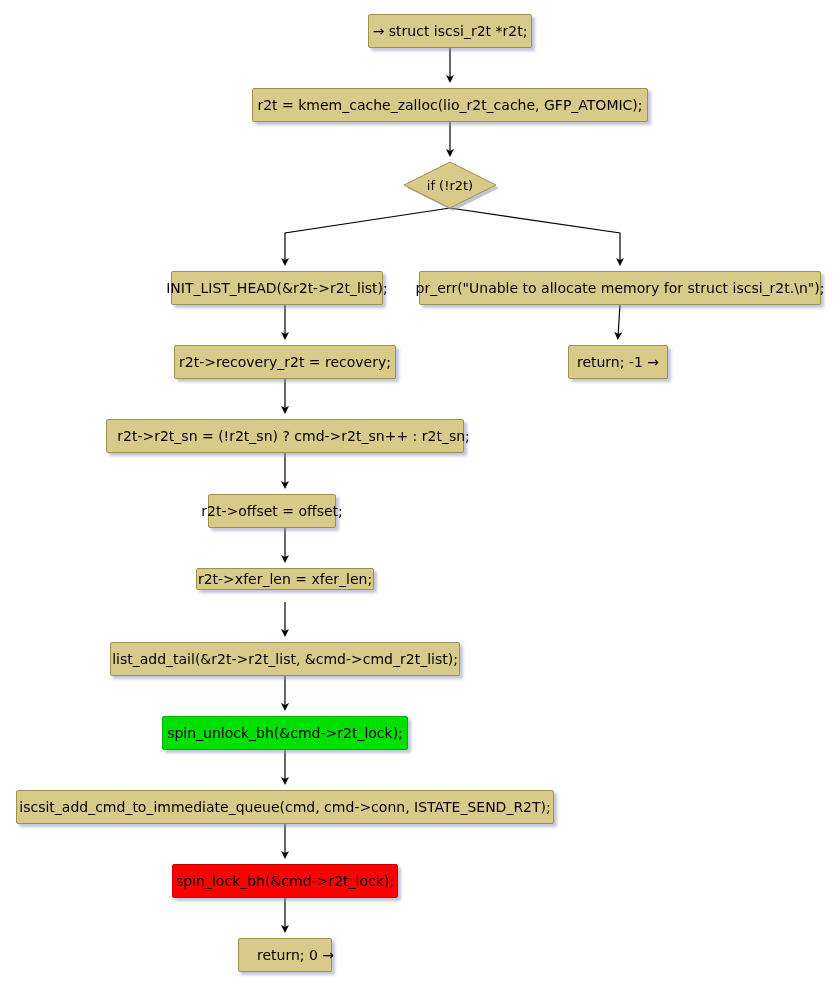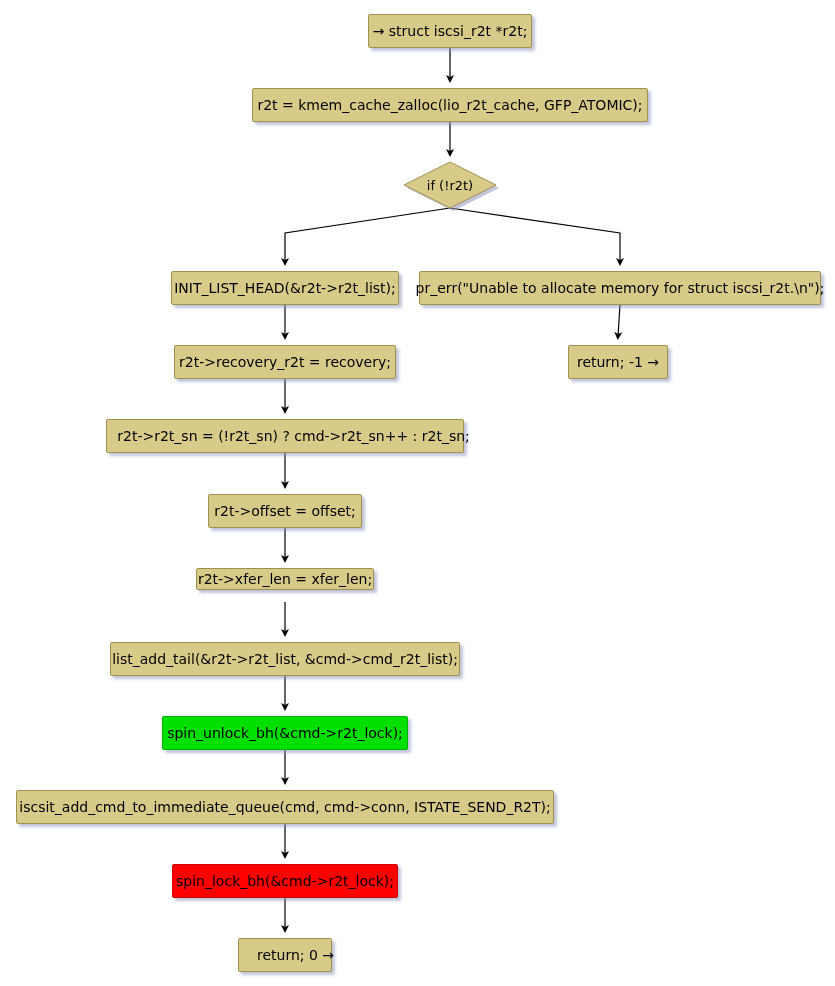--- a/index.html
+++ b/index.html
@@ -111,36 +111,36 @@
       <div class="node" style="left: 252px; top: 88px; width: 396px; height: 34px;">
         <span class="label">r2t = kmem_cache_zalloc(lio_r2t_cache, GFP_ATOMIC);</span>
       </div>
       <div class="diamond-wrap" style="left: 404px; top: 162px; width: 92px; height: 46px;">
         <svg width="98" height="52">
           <polygon points="49,3 95,26 49,49 3,26" fill="rgba(140,150,185,0.55)"></polygon>
           <polygon points="46,0 92,23 46,46 0,23" fill="#d8cb8a" stroke="#a09050" stroke-width="1"></polygon>
         </svg>
         <div class="diamond-label">if (!r2t)</div>
       </div>
-      <div class="node" style="left: 171px; top: 271px; width: 228px; height: 34px; justify-content: center;">
+      <div class="node" style="left: 171px; top: 271px; width: 212px; height: 34px; justify-content: center;">
         <span class="label">INIT_LIST_HEAD(&amp;r2t-&gt;r2t_list);</span>
       </div>
       <div class="node" style="left: 419px; top: 271px; width: 402px; height: 34px;">
         <span class="label">pr_err("Unable to allocate memory for struct iscsi_r2t.\n");</span>
       </div>
       <div class="node" style="left: 568px; top: 345px; width: 100px; height: 34px;">
         <span class="label">return; -1 →</span>
       </div>
       <div class="node" style="left: 174px; top: 345px; width: 222px; height: 34px;">
         <span class="label">r2t-&gt;recovery_r2t = recovery;</span>
       </div>
       <div class="node" style="left: 106px; top: 419px; width: 358px; height: 34px; padding-left: 27px;">
         <span class="label">r2t-&gt;r2t_sn = (!r2t_sn) ? cmd-&gt;r2t_sn++ : r2t_sn;</span>
       </div>
-      <div class="node" style="left: 208px; top: 494px; width: 154px; height: 34px; text-align: center;">
+      <div class="node" style="left: 208px; top: 494px; width: 128px; height: 34px; text-align: center;">
         <span class="label">r2t-&gt;offset = offset;</span>
       </div>
       <div class="node" style="left: 196px; top: 568px; width: 178px; height: 22px;">
         <span class="label">r2t-&gt;xfer_len = xfer_len;</span>
       </div>
       <div class="node" style="left: 110px; top: 642px; width: 350px; height: 34px;">
         <span class="label">list_add_tail(&amp;r2t-&gt;r2t_list, &amp;cmd-&gt;cmd_r2t_list);</span>
       </div>
       <div class="node green" style="left: 162px; top: 716px; width: 246px; height: 34px;">
         <span class="label">spin_unlock_bh(&amp;cmd-&gt;r2t_lock);</span>

